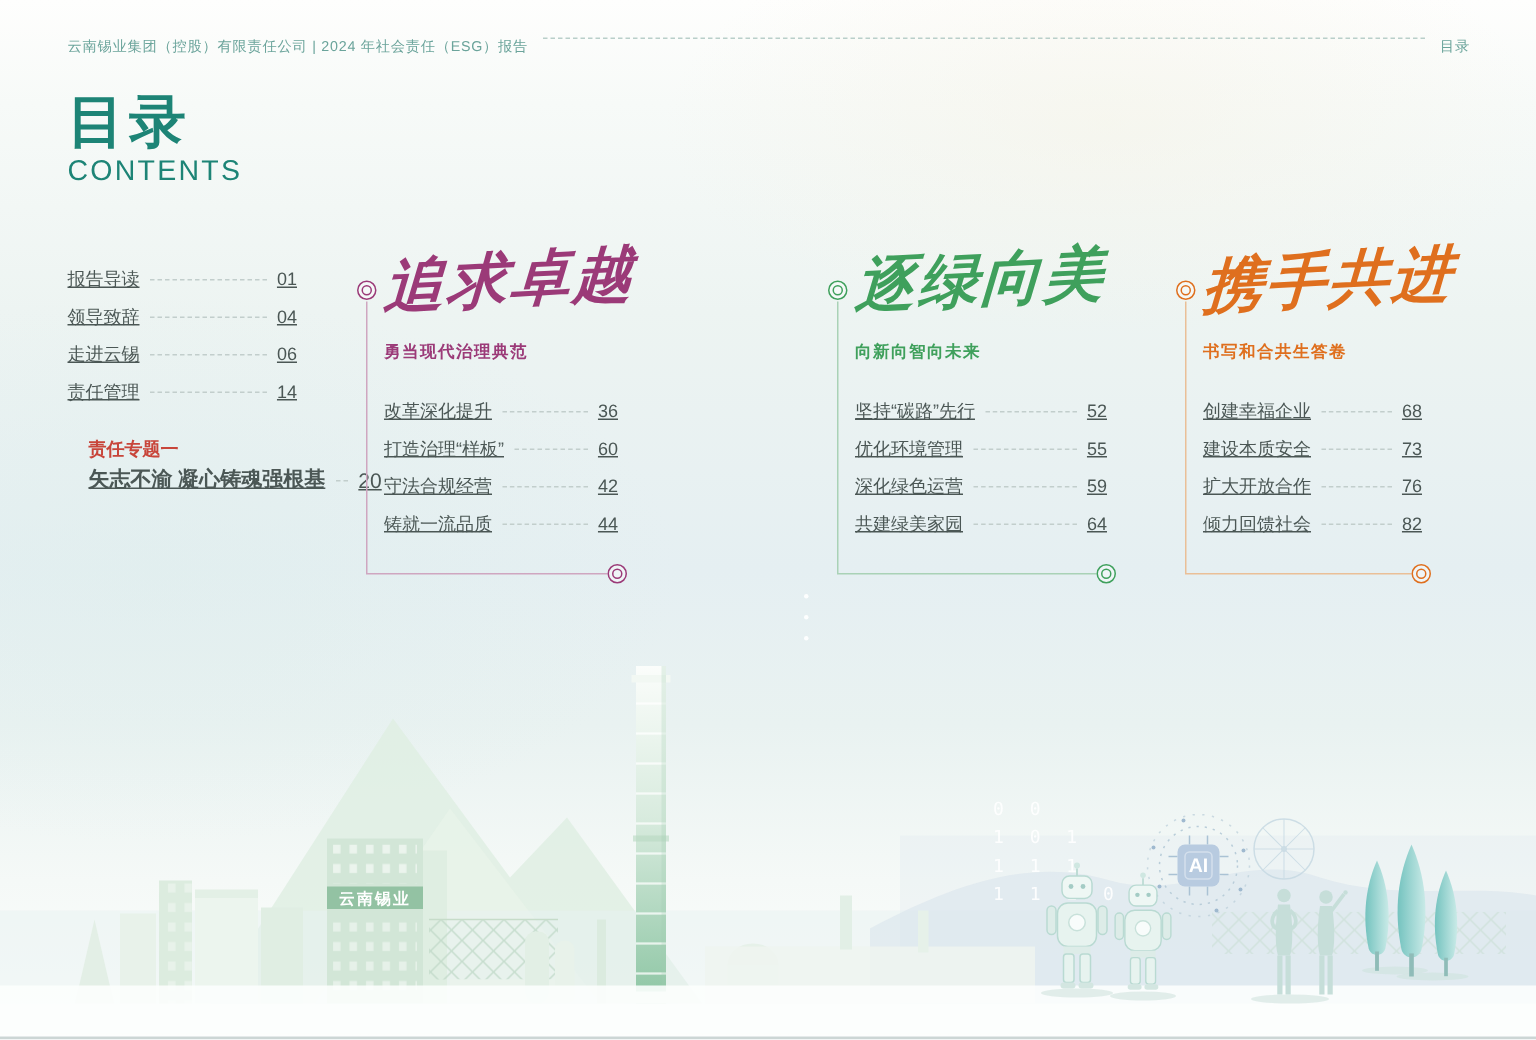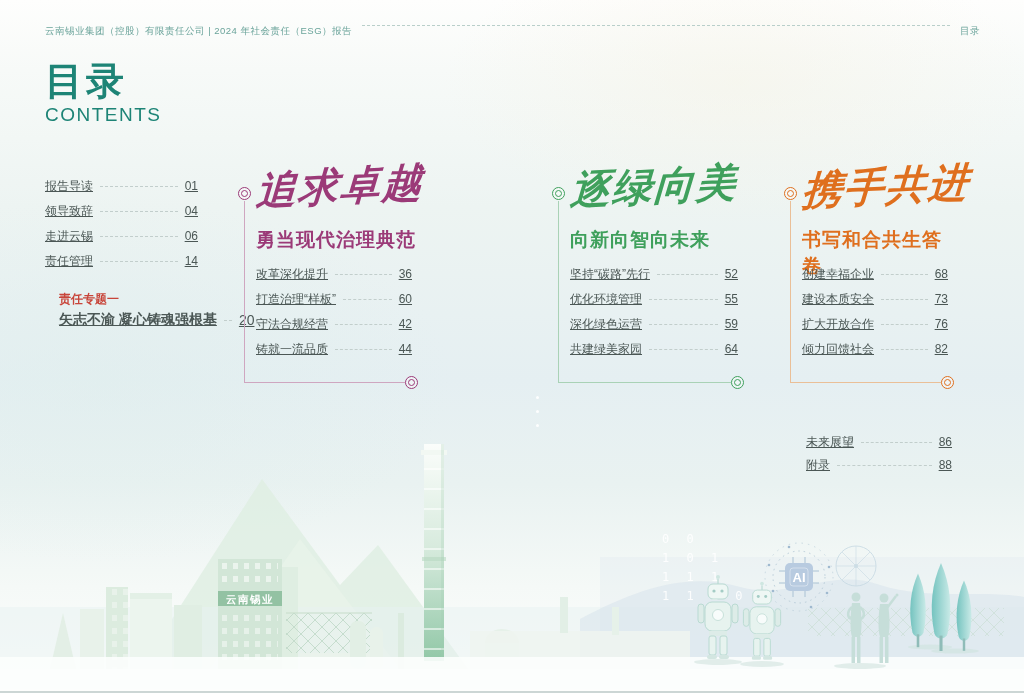--- a/index.html
+++ b/index.html
@@ -41,21 +41,21 @@
   .ring{position:absolute;width:11px;height:11px;border:1px solid var(--accent);border-radius:50%;
         display:flex;align-items:center;justify-content:center;background:rgba(255,255,255,0.4);}
   .ring::after{content:"";width:5px;height:5px;border:1px solid var(--accent);border-radius:50%;}
   .ring.top{left:6px;top:24px;}
   .ring.bot{right:4px;top:213px;}
   .rail-v{position:absolute;left:12px;top:38px;height:181px;width:0;border-left:1px solid var(--rail);}
   .rail-h{position:absolute;left:12px;right:17px;top:219px;height:0;border-top:1px solid var(--rail);}
   .callig{position:absolute;left:24px;top:-4px;margin:0;white-space:nowrap;
           font-family:"DejaVu Serif",serif;font-style:italic;font-weight:900;font-size:40px;
           letter-spacing:2px;color:var(--accent);transform:rotate(-3deg) skewX(-6deg);}
-  .subt{position:absolute;left:24px;top:64px;margin:0;font-size:19px;font-weight:bold;color:var(--accent);letter-spacing:1px;}
+  .subt{position:absolute;left:24px;top:64px;margin:0;font-size:11px;font-weight:bold;color:var(--accent);letter-spacing:1px;}
   .items{position:absolute;left:24px;right:10px;top:104px;text-align:right;}
   
   .dots{position:absolute;left:536px;top:396px;display:flex;flex-direction:column;gap:11px;}
   .dots i{width:3px;height:3px;border-radius:50%;background:#ffffff;opacity:0.9;}
   
   .illus{position:absolute;left:0;bottom:2px;width:1024px;height:272px;}
 </style>
 </head>
 <body>
 
@@ -189,32 +189,20 @@
         <span class="pg">76</span>
       </div>
       <div class="trow">
         <span>倾力回馈社会</span>
         <span class="lead"></span>
         <span class="pg">82</span>
       </div>
     </div>
   </section>
 
-  <nav class="back">
-    <div class="trow">
-      <span>未来展望</span>
-      <span class="lead"></span>
-      <span class="pg">86</span>
-    </div>
-    <div class="trow">
-      <span>附录</span>
-      <span class="lead"></span>
-      <span class="pg">88</span>
-    </div>
-  </nav>
 
   <div class="dots">
       <i></i>
       <i></i>
       <i></i>
     </div>
 
   <svg class="illus" viewBox="0 0 1024 272">
     <defs>
       <linearGradient id="chimG" x1="0" y1="0" x2="0" y2="1">

